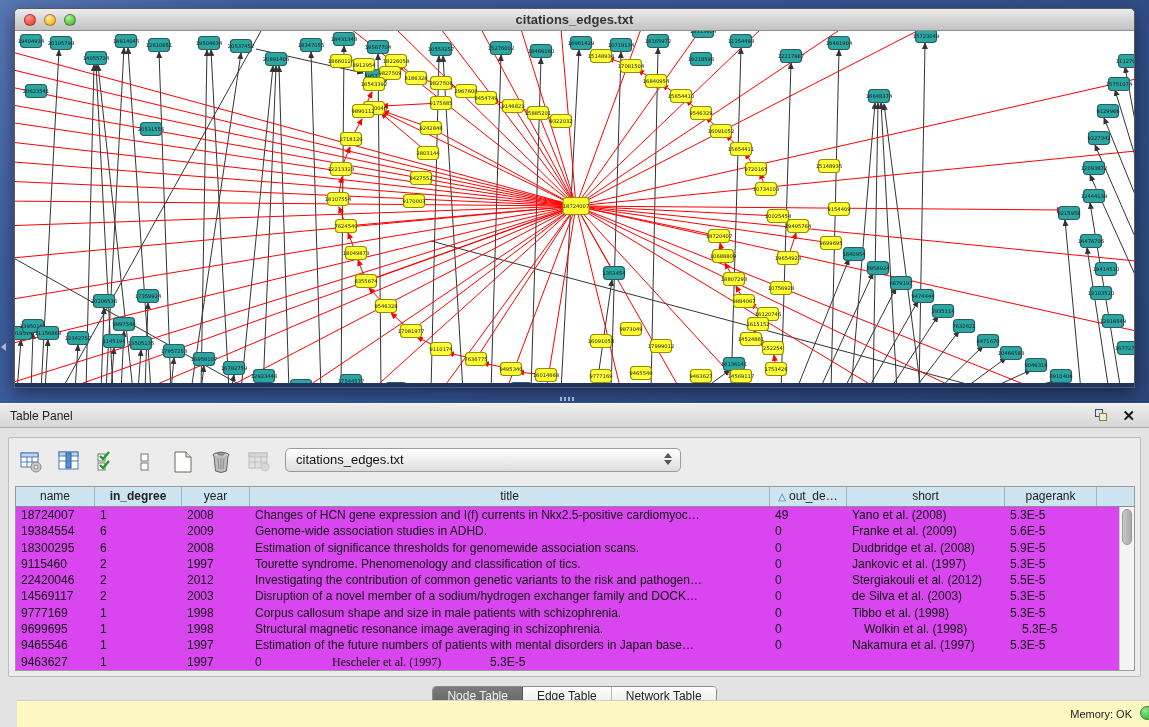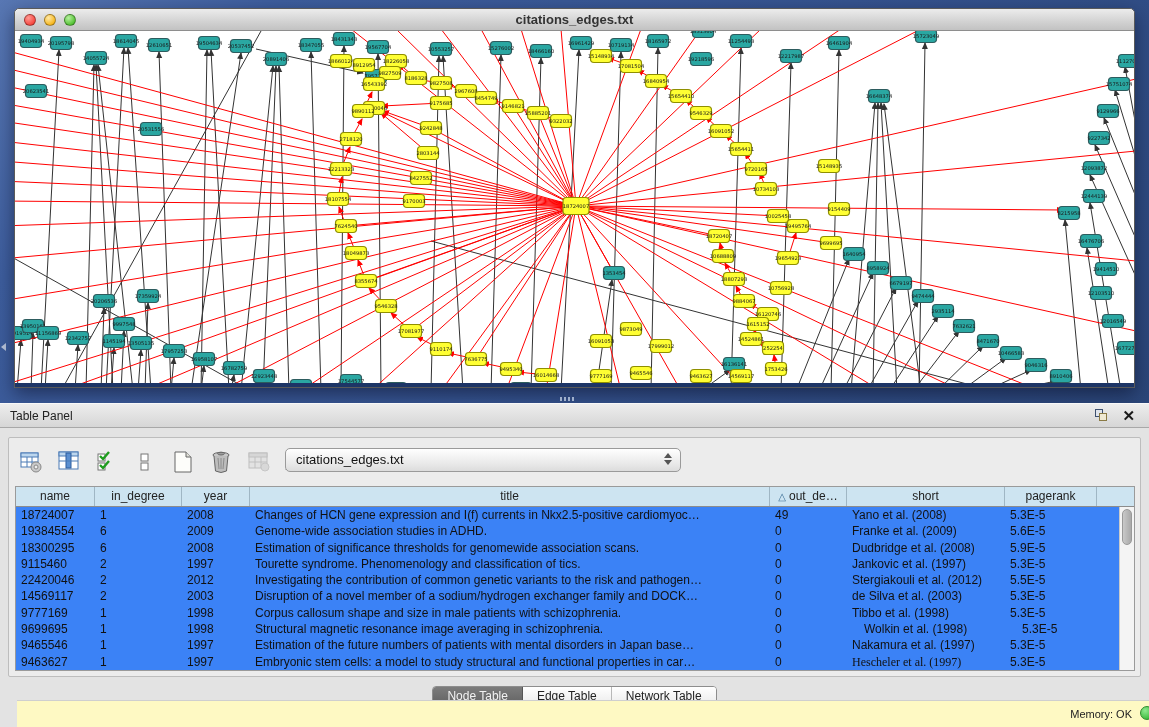--- a/index.html
+++ b/index.html
@@ -49,21 +49,21 @@
   .fx { font-family:"Liberation Serif",serif; font-style:italic; font-weight:bold; font-size:15px; color:#111; }
   .combo { position:absolute; left:276px; top:10px; width:396px; height:24px;
     background:linear-gradient(#ffffff,#e8e8e8 70%,#dcdcdc); border:1px solid #9a9a9a; border-radius:5px;
     font-size:13px; color:#111; line-height:22px; padding-left:10px; cursor:pointer; }
   .combo-arrows { position:absolute; right:8px; top:4px; display:flex; flex-direction:column; gap:2px; }
   .combo-arrows i { width:0; height:0; border-left:4px solid transparent; border-right:4px solid transparent; }
   .combo-arrows i.up { border-bottom:5px solid #555; }
   .combo-arrows i.dn { border-top:5px solid #555; }
 
   
-  .table-box { position:absolute; left:6px; top:48px; width:1120px; height:185px; background:#3b82f6; border:1px solid #9a9a9a; }
+  .table-box { position:absolute; left:6px; top:48px; width:1120px; height:185px; background:#d946ef; border:1px solid #9a9a9a; }
   .thead { display:flex; height:20px; border-bottom:1px solid #8c8c8c; background:#cde4f1; }
   .th { font-size:12px; color:#222; text-align:center; line-height:19px; border-right:1px solid #9fb6c4;
     overflow:hidden; white-space:nowrap; cursor:pointer; }
   .th .tri { color:#3d6f96; font-size:10px; margin-right:3px; }
   .tbody { position:absolute; left:0; top:20px; right:15px; bottom:0; overflow:hidden; }
   .tr { display:flex; height:16.3px; cursor:default; }
   .td { font-size:12px; color:#111; line-height:16px; padding-left:5px; overflow:hidden; white-space:nowrap; }
   .vscroll { position:absolute; right:0; top:20px; bottom:0; width:15px; background:#f4f4f4; border-left:1px solid #c9c9c9; }
   .vthumb { position:absolute; left:2px; top:2px; width:10px; height:36px; border-radius:5px;
     background:linear-gradient(90deg,#c9c9c9,#a9a9a9); border:1px solid #999; cursor:pointer; }
@@ -628,21 +628,21 @@
       <span>citations_edges.txt</span>
       <span class="combo-arrows">
           <i class="up"></i>
           <i class="dn"></i>
         </span>
     </div>
 
     <div class="table-box">
       <div class="thead" id="thead">
           <div class="th" style="width: 79px;">name</div>
-          <div class="th" style="width: 87px;">in_degree</div>
+          <div class="th" style="width: 87px; font-weight: bold;">in_degree</div>
           <div class="th" style="width: 68px;">year</div>
           <div class="th" style="width: 520px;">title</div>
           <div class="th" style="width: 77px;"><span class="tri">△</span>out_de…</div>
           <div class="th" style="width: 158px;">short</div>
           <div class="th" style="width: 92px;">pagerank</div>
         </div>
       <div class="tbody" id="tbody">
           <div class="tr">
             <div class="td" style="width: 79px;">18724007</div>
             <div class="td" style="width: 87px;">1</div>
@@ -721,21 +721,20 @@
             <div class="td" style="width: 68px;">1997</div>
             <div class="td" style="width: 520px;">Estimation of the future numbers of patients with mental disorders in Japan base…</div>
             <div class="td" style="width: 77px;">0</div>
             <div class="td" style="width: 158px;">Nakamura et al. (1997)</div>
             <div class="td" style="width: 92px;">5.3E-5</div>
           </div>
           <div class="tr">
             <div class="td" style="width: 79px;">9463627</div>
             <div class="td" style="width: 87px;">1</div>
             <div class="td" style="width: 68px;">1997</div>
-            <div class="td" style="width: 520px;">Embryonic stem cells: a model to study structural and functional properties in car…</div>
             <div class="td" style="width: 77px;">0</div>
             <div class="td" style="width: 158px; font-family: Liberation Serif, serif;">Hescheler et al. (1997)</div>
             <div class="td" style="width: 92px;">5.3E-5</div>
           </div>
         </div>
       <div class="vscroll">
         <div class="vthumb"></div>
       </div>
     </div>
 

